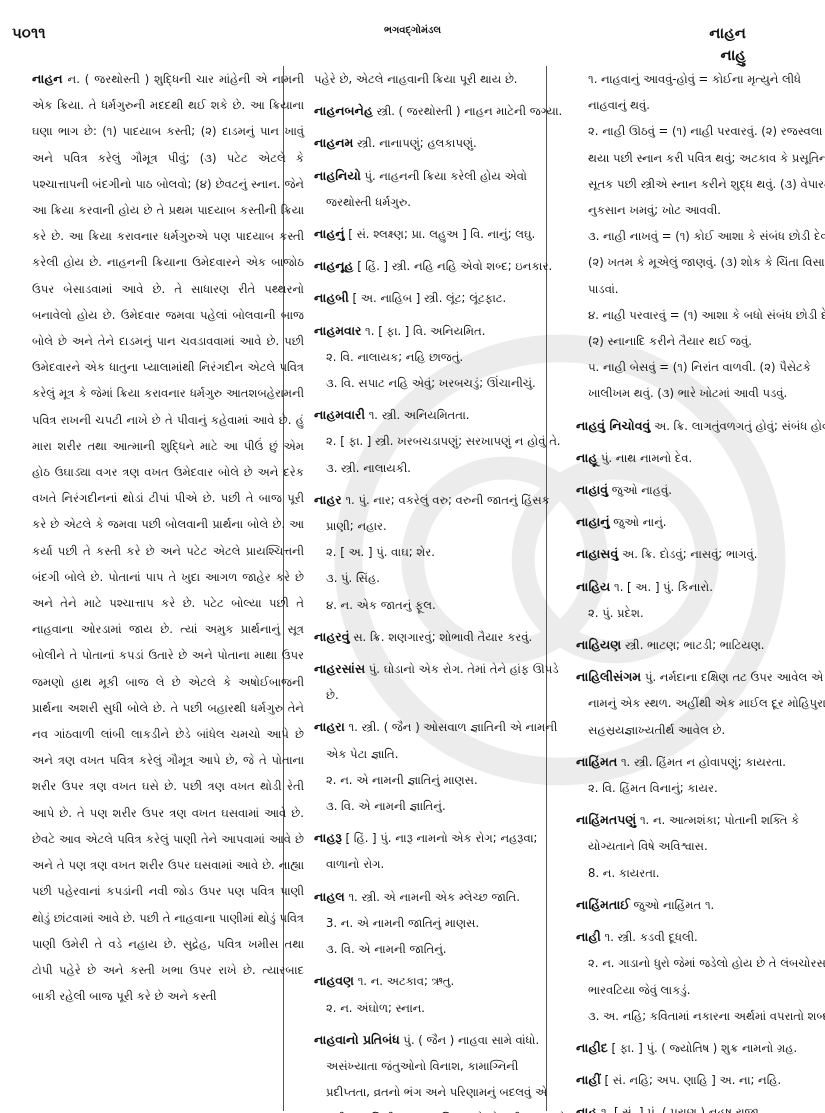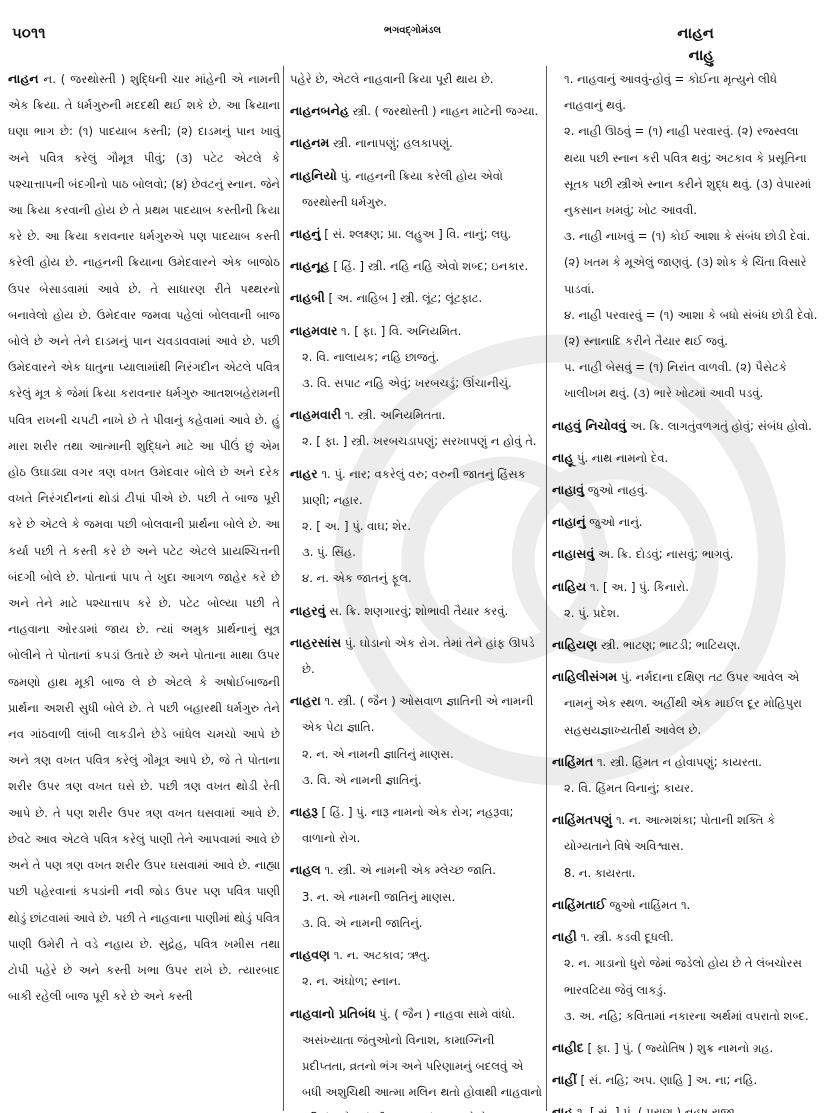--- a/index.html
+++ b/index.html
@@ -1,25 +1,25 @@
 <!DOCTYPE html>
 <html><head>
 <meta charset="utf-8">
 <style>
   html,body{margin:0;padding:0;background:#fff;}
   body{width:825px;height:1113px;position:relative;overflow:hidden;
        font-family:"DejaVu Sans",sans-serif;color:#111;}
   .watermark{position:absolute;left:330px;top:330px;width:460px;height:460px;
        pointer-events:none;opacity:.07;}
-  .hdr{position:absolute;top:24px;left:0;width:728px;height:40px;}
+  .hdr{position:absolute;top:24px;left:0;width:728px;height:40px;padding-left:32px;}
   .pgno{position:absolute;left:12px;top:0;font-size:15px;font-weight:bold;}
   .ttl{position:absolute;left:0;width:825px;top:0;text-align:center;font-size:10px;font-weight:bold;}
   .gw1{position:absolute;right:14px;top:0;font-size:15px;font-weight:bold;}
   .gw2{position:absolute;right:14px;top:22px;font-size:15px;font-weight:bold;}
-  .col{position:absolute;top:66px;font-size:11.6px;line-height:26.2px;}
+  .col{position:absolute;top:66px;font-size:11.6px;line-height:26.2px;margin-left:24px;}
   .c1{left:8px;width:272px;text-align:justify;}
   .c2{left:290px;width:252px;}
   .c3{left:552px;width:266px;}
   .rule{position:absolute;top:66px;width:1px;background:#555;}
   .r1{left:283px;height:1045px;}
   .r2{left:546px;height:1045px;}
   .c1 p{margin:0;text-indent:0;}
   .entry{margin:0 0 0 0;padding-left:12px;text-indent:-12px;}
   .sub{margin:0;padding-left:12px;}
   .hw{font-weight:bold;font-size:12.5px;}
@@ -82,20 +82,21 @@
     </div>
     <div>
       <div class="entry"><span class="hw">નાહમવાર</span> <span>૧. [ ફા. ] વિ. અનિયમિત.</span></div>
       <div class="sub">૨. વિ. નાલાયક; નહિ છાજતું.</div>
       <div class="sub">૩. વિ. સપાટ નહિ એવું; ખરબચડું; ઊંચાનીચું.</div>
       <div class="gap"></div>
     </div>
     <div>
       <div class="entry"><span class="hw">નાહમવારી</span> <span>૧. સ્ત્રી. અનિયમિતતા.</span></div>
       <div class="sub">૨. [ ફા. ] સ્ત્રી. ખરબચડાપણું; સરખાપણું ન હોવું તે.</div>
+      <div class="sub">૩. સ્ત્રી. નાલાયકી.</div>
       <div class="gap"></div>
     </div>
     <div>
       <div class="entry"><span class="hw">નાહર</span> <span>૧. પું. નાર; વકરેલું વરુ; વરુની જાતનું હિંસક પ્રાણી; નહાર.</span></div>
       <div class="sub">૨. [ અ. ] પું. વાઘ; શેર.</div>
       <div class="sub">૩. પું. સિંહ.</div>
       <div class="sub">૪. ન. એક જાતનું ફૂલ.</div>
       <div class="gap"></div>
     </div>
     <div>

